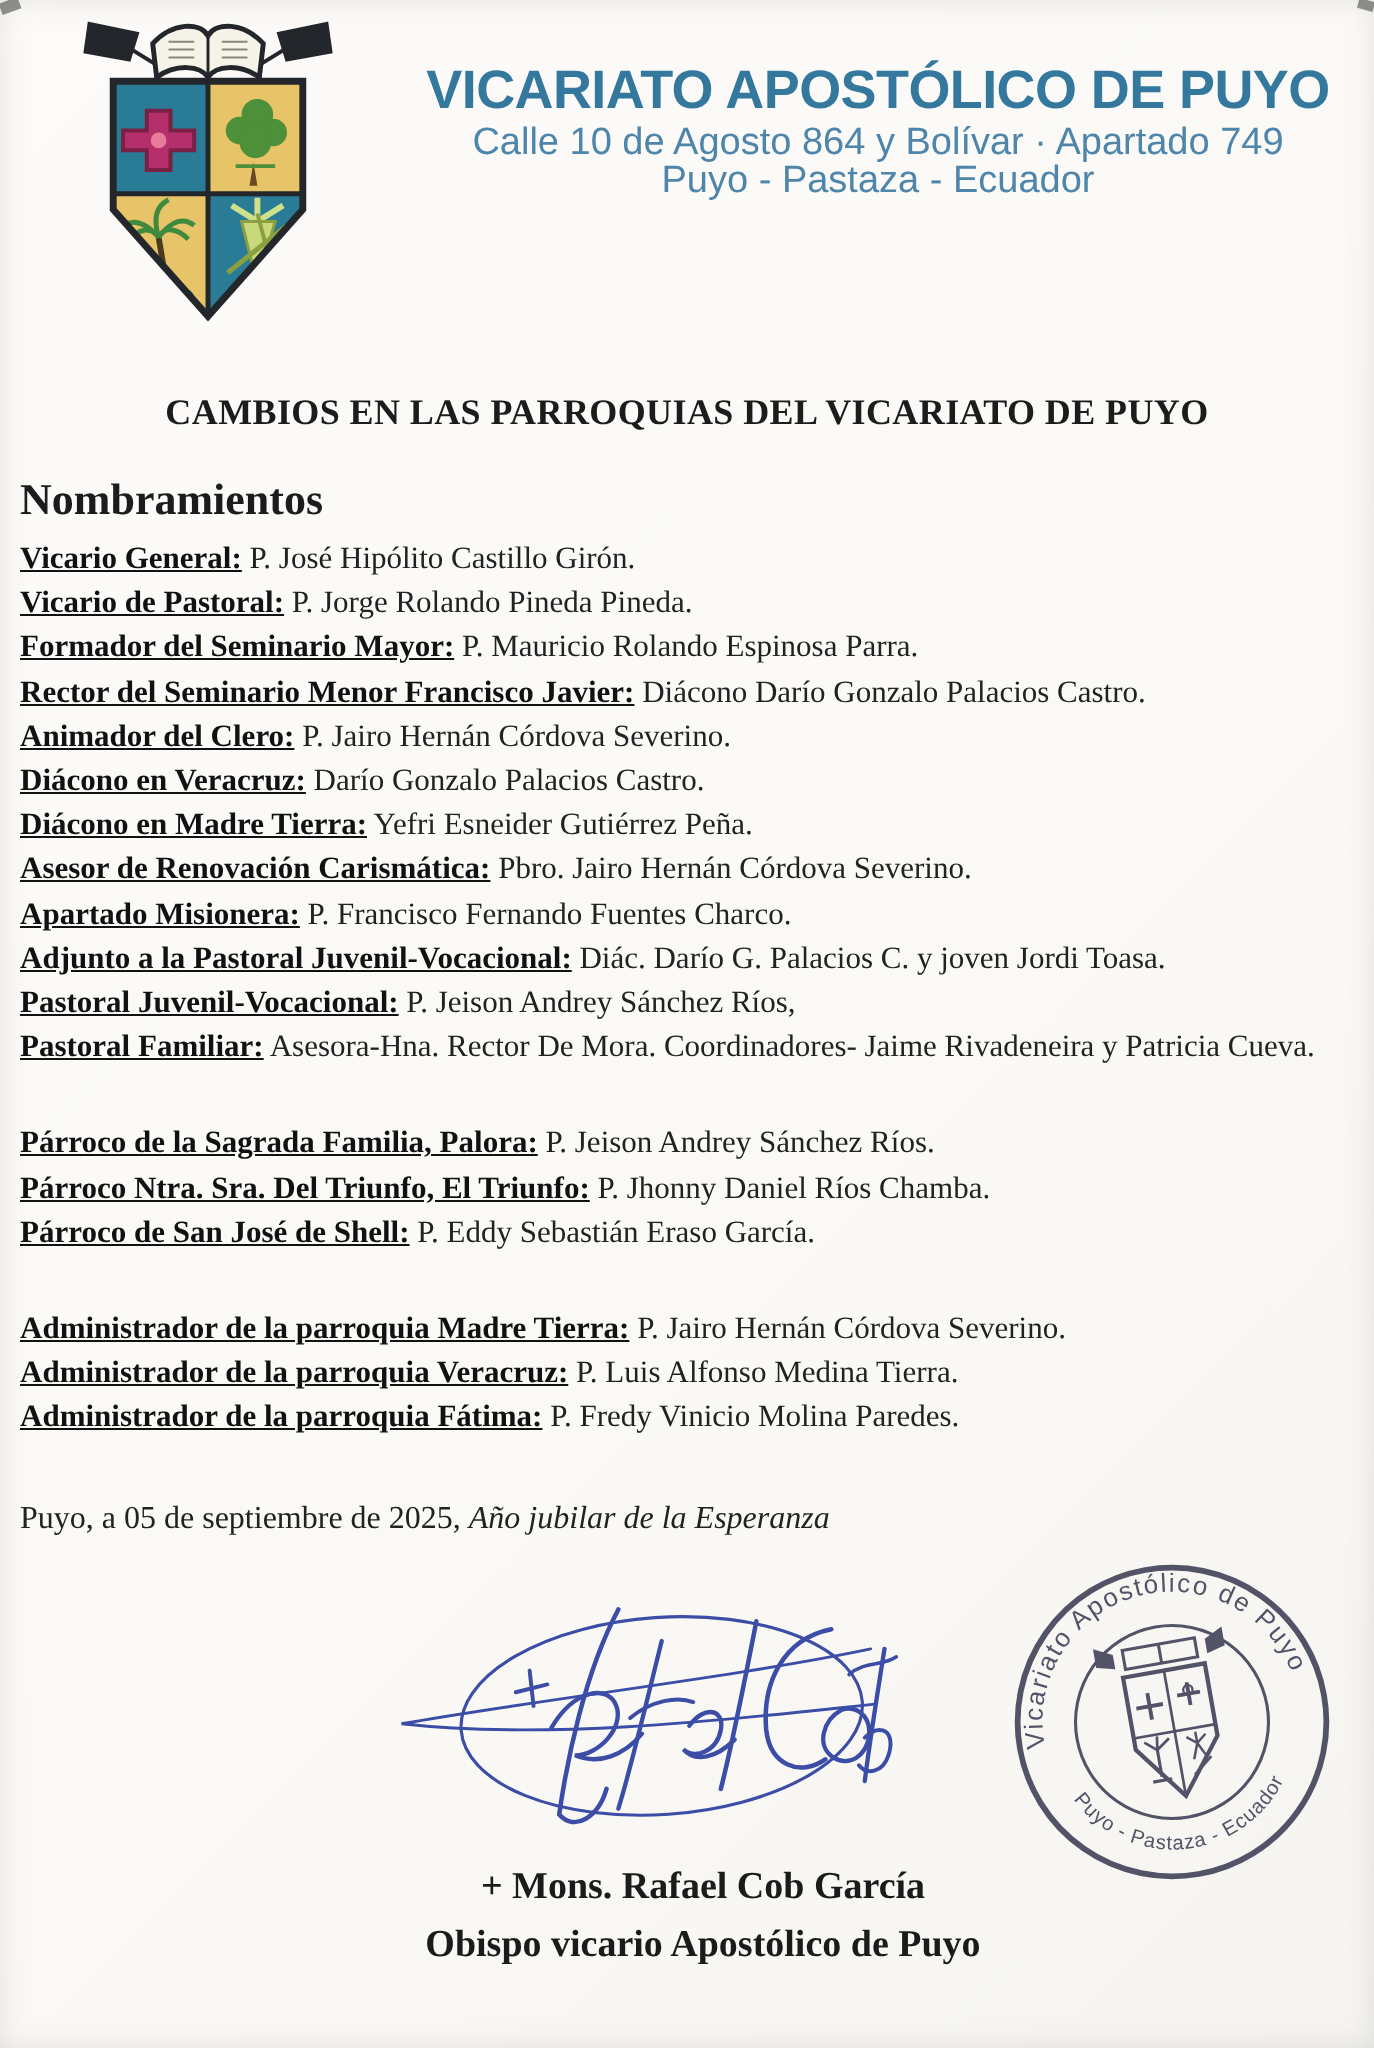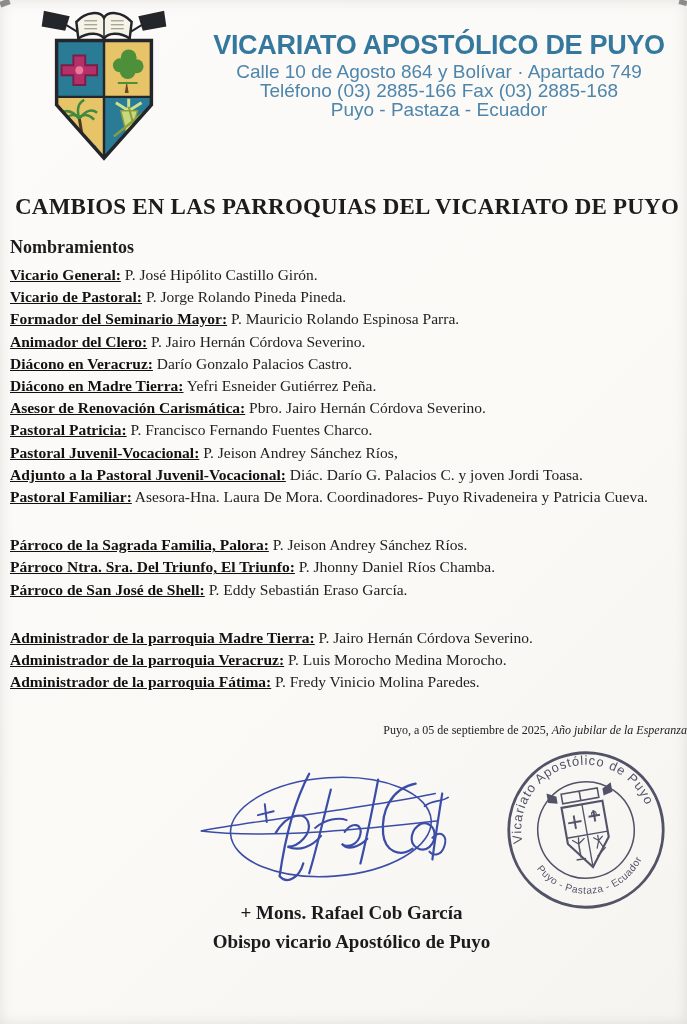--- a/index.html
+++ b/index.html
@@ -26,36 +26,36 @@
     font-family: "Liberation Sans", sans-serif;
   }
   .org-title {
     font-size: 27px; font-weight: bold; letter-spacing: -0.3px;
     color: #35789e; white-space: nowrap;
   }
   .addr { font-size: 19px; color: #4e85ab; margin-top: 2px; line-height: 17px; }
 
   
   .doc-title {
-    margin: 26px 8px 0 8px; text-align: right;
-    font-size: 23px; font-weight: bold; line-height: 29px; color:#1c1c1c;
+    margin: 26px 8px 0 8px; text-align: center;
+    font-size: 18px; font-weight: bold; line-height: 29px; color:#1c1c1c;
     letter-spacing: 0.2px;
   }
   .section-heading {
-    margin: 16px 0 6px 10px; font-size: 18px; font-weight: bold; color:#1c1c1c;
+    margin: 16px 0 6px 10px; font-size: 22px; font-weight: bold; color:#1c1c1c;
   }
 
   
   .list { margin: 0 10px; font-size: 15.5px; line-height: 22.2px; }
   .list p { margin: 0; text-align: justify; }
   .list b { color:#111;text-decoration:underline; }
   .group-2 { margin-top: 26px; }
   .group-3 { margin-top: 26px; }
 
-  .date-line { margin: 30px 0 0 10px; font-size: 12px; text-align: right; }
+  .date-line { margin: 30px 0 0 10px; font-size: 16px; }
   .date-line .it { font-style: italic; }
 
   
   .sig-row { position: relative; height: 146px; margin-top: 12px; }
   .signature-svg { position:absolute; left:192px; top:6px; }
   .stamp-svg { position:absolute; left:504px; top:-2px; }
 
   .sig-caption { text-align:center; margin-top: 2px; line-height: 29px;
     font-size: 19px; font-weight: bold; color:#1b1b1b;margin-left:16px; }
 </style>
@@ -123,54 +123,54 @@
         <path d="M95 100 l9 34" stroke="#8aa040" stroke-width="2"></path>
       </g>
 
       <path d="M70 33 V150 M22 90 H118" stroke="#23262a" stroke-width="2.5" fill="none"></path>
       <path d="M22 33 H118 V98 L70 152 L22 98 Z" fill="none" stroke="#23262a" stroke-width="3.5"></path>
     </svg>
 
     <div class="letterhead-text">
       <div class="org-title">VICARIATO APOSTÓLICO DE PUYO</div>
       <div class="addr">Calle 10 de Agosto 864 y Bolívar · Apartado 749</div>
-      <div class="addr">Teléfono (03) 2885-166 Fax (03) 2885-168</div>
       <div class="addr">Puyo -  Pastaza - Ecuador</div>
     </div>
   </header>
 
   <div class="doc-title">
     <div>CAMBIOS EN LAS PARROQUIAS DEL VICARIATO DE PUYO</div>
   </div>
 
   <div class="section-heading">Nombramientos</div>
 
   <div class="list group-1">
     <p><b>Vicario General:</b><span> P. José Hipólito Castillo Girón.</span></p>
     <p><b>Vicario de Pastoral:</b><span> P. Jorge Rolando Pineda Pineda.</span></p>
     <p><b>Formador del Seminario Mayor:</b><span> P. Mauricio Rolando Espinosa Parra.</span></p>
+    <p><b>Rector del Seminario Menor Francisco Javier:</b><span> Diácono Darío Gonzalo Palacios Castro.</span></p>
     <p><b>Animador del Clero:</b><span> P. Jairo Hernán Córdova Severino.</span></p>
     <p><b>Diácono en Veracruz:</b><span> Darío Gonzalo Palacios Castro.</span></p>
     <p><b>Diácono en Madre Tierra:</b><span> Yefri Esneider Gutiérrez Peña.</span></p>
     <p><b>Asesor de Renovación Carismática:</b><span> Pbro. Jairo Hernán Córdova Severino.</span></p>
-    <p><b>Pastoral Patricia:</b><span> P. Francisco Fernando Fuentes Charco.</span></p>
+    <p><b>Apartado Misionera:</b><span> P. Francisco Fernando Fuentes Charco.</span></p>
+    <p><b>Adjunto a la Pastoral Juvenil-Vocacional:</b><span> Diác. Darío G. Palacios C. y joven Jordi Toasa.</span></p>
     <p><b>Pastoral Juvenil-Vocacional:</b><span> P. Jeison Andrey Sánchez Ríos,</span></p>
-    <p><b>Adjunto a la Pastoral Juvenil-Vocacional:</b><span> Diác. Darío G. Palacios C. y joven Jordi Toasa.</span></p>
-    <p><b>Pastoral Familiar:</b><span> Asesora-Hna. Laura De Mora. Coordinadores- Puyo Rivadeneira y Patricia Cueva.</span></p>
+    <p><b>Pastoral Familiar:</b><span> Asesora-Hna. Rector De Mora. Coordinadores- Jaime Rivadeneira y Patricia Cueva.</span></p>
   </div>
 
   <div class="list group-2">
     <p><b>Párroco de la Sagrada Familia, Palora:</b><span> P. Jeison Andrey Sánchez Ríos.</span></p>
     <p><b>Párroco Ntra. Sra. Del Triunfo, El Triunfo:</b><span> P. Jhonny Daniel Ríos Chamba.</span></p>
     <p><b>Párroco de San José de Shell:</b><span> P. Eddy Sebastián Eraso García.</span></p>
   </div>
 
   <div class="list group-3">
     <p><b>Administrador de la parroquia Madre Tierra:</b><span> P. Jairo Hernán Córdova Severino.</span></p>
-    <p><b>Administrador de la parroquia Veracruz:</b><span> P. Luis Morocho Medina Morocho.</span></p>
+    <p><b>Administrador de la parroquia Veracruz:</b><span> P. Luis Alfonso Medina Tierra.</span></p>
     <p><b>Administrador de la parroquia Fátima:</b><span> P. Fredy Vinicio Molina Paredes.</span></p>
   </div>
 
   <p class="date-line">
     <span>Puyo, a 05 de septiembre de 2025, </span><span class="it">Año jubilar de la Esperanza</span>
   </p>
 
   <div class="sig-row">
     <svg class="signature-svg" width="258" height="138" viewBox="0 0 260 140">
       <g fill="none" stroke="#3b4da6" stroke-linecap="round">

